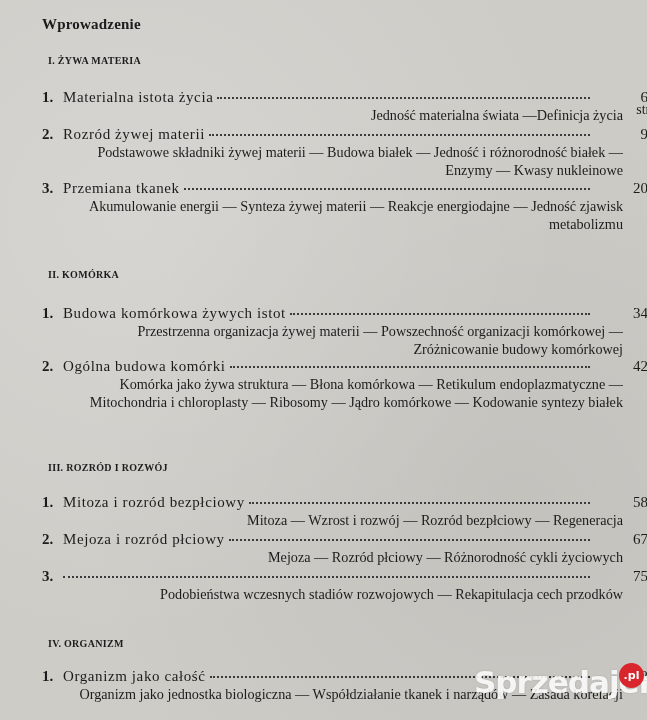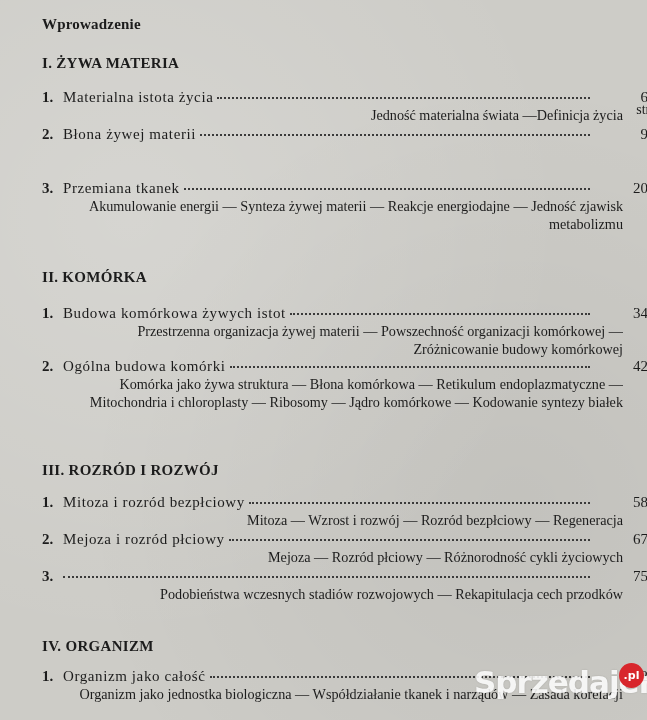--- a/index.html
+++ b/index.html
@@ -11,22 +11,22 @@
         radial-gradient(ellipse at 80% 70%, rgba(0,0,0,0.05), transparent 60%);
       color: #1c1c1c;
       font-family: "Liberation Serif", "DejaVu Serif", serif;
     }
     .page { position: absolute; left: 0; top: 0; width: 647px; height: 720px; margin-left: 16px; }
     .intro {
       position: absolute; left: 26px; top: 16px;
       font-weight: bold; font-size: 15px; letter-spacing: 0.2px;
     }
     .part {
-      position: absolute; left: 26px;
-      font-weight: bold; font-size: 15px; letter-spacing: 0.3px;
+      position: absolute; left: 32px;
+      font-weight: bold; font-size: 10px; letter-spacing: 0.3px;
       font-variant: small-caps;
     }
     .str-label {
       position: absolute; right: 10px; top: 102px;
       font-size: 14px;
     }
     .chapter { position: absolute; left: 26px; width: 612px; }
     .ch-head {
       display: flex; align-items: baseline; height: 20px;
       font-size: 15px;
@@ -74,24 +74,25 @@
       <span class="ch-title">Materialna istota życia</span>
       <span class="ch-dots"></span>
       <span class="ch-page">6</span>
     </div>
     <div class="ch-sub">Jedność materialna świata —Definicja życia</div>
   </div>
 
   <div class="chapter" style="top:123px">
     <div class="ch-head">
       <span class="ch-num">2.</span>
-      <span class="ch-title">Błona żywej materii</span>
+      <span class="ch-title">Rozród żywej materii</span>
       <span class="ch-dots"></span>
       <span class="ch-page">9</span>
     </div>
+    <div class="ch-sub">Podstawowe składniki żywej materii — Budowa białek — Jedność i różnorodność białek — Enzymy — Kwasy nukleinowe</div>
   </div>
 
   <div class="chapter" style="top:177px">
     <div class="ch-head">
       <span class="ch-num">3.</span>
       <span class="ch-title">Przemiana tkanek</span>
       <span class="ch-dots"></span>
       <span class="ch-page">20</span>
     </div>
     <div class="ch-sub">Akumulowanie energii — Synteza żywej materii — Reakcje energiodajne — Jedność zjawisk metabolizmu</div>

